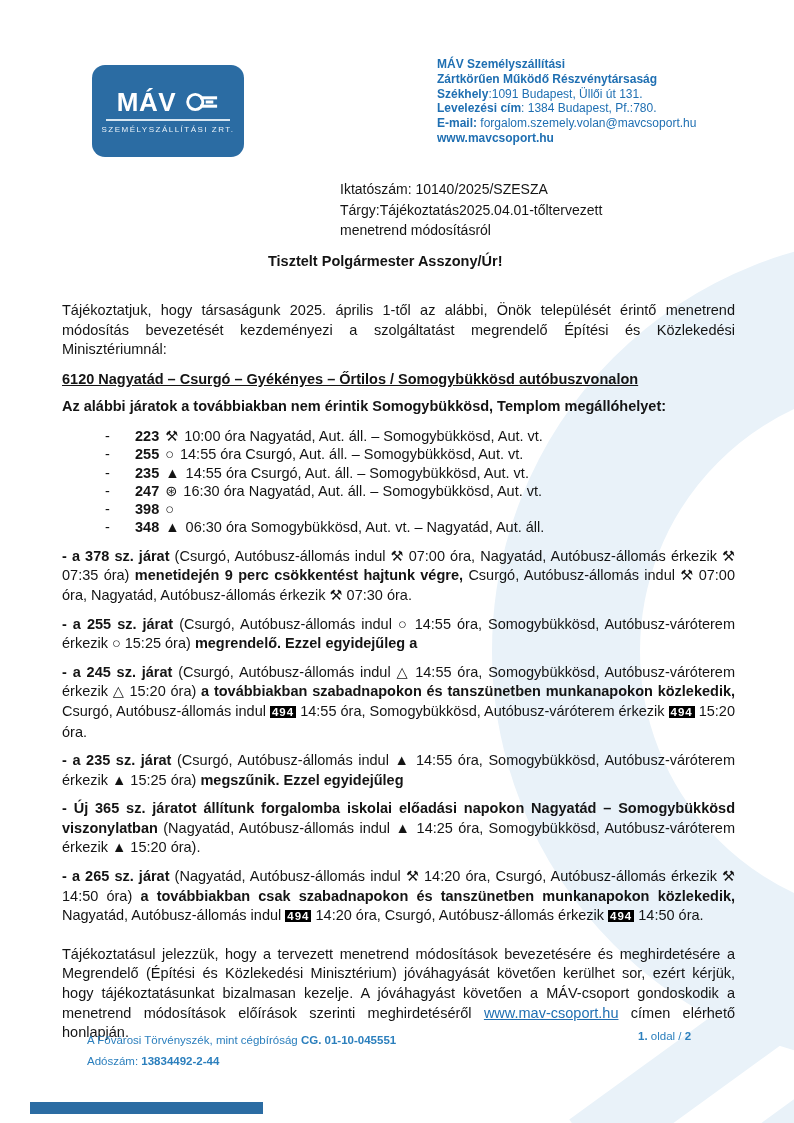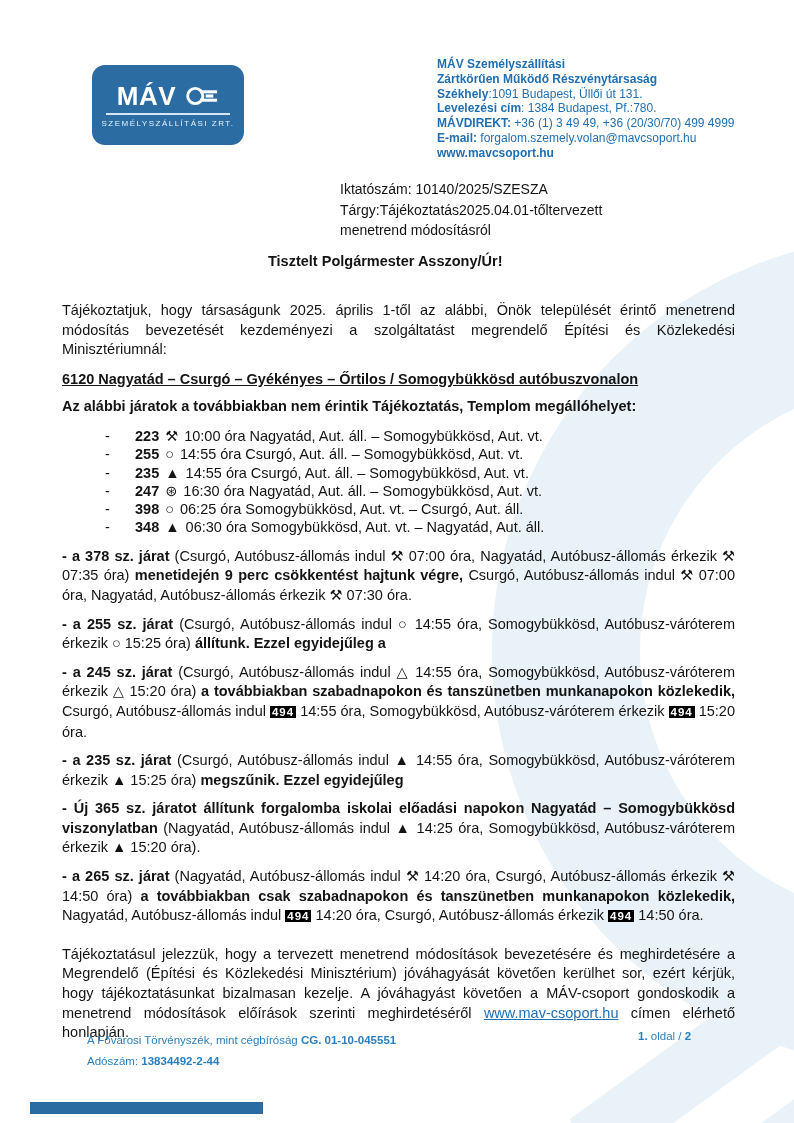--- a/index.html
+++ b/index.html
@@ -5,21 +5,21 @@
   html,body{margin:0;padding:0;background:#888;}
   .page{position:relative;width:794px;height:1123px;margin:0 auto;background:#ffffff;
         overflow:hidden;font-family:"Liberation Sans",sans-serif;color:#141414;}
   
   .wm{position:absolute;pointer-events:none;}
   .wm-ring{left:492px;top:236px;width:830px;height:830px;border:148px solid #e9f2f9;
            border-radius:50%;box-sizing:border-box;background:transparent;}
   .wm-chev1{left:548px;top:990px;width:420px;height:64px;background:#e9f2f9;transform:rotate(-36deg);}
   .wm-chev2{left:610px;top:1088px;width:420px;height:64px;background:#e9f2f9;transform:rotate(-36deg);}
   
-  .logo{position:absolute;left:92px;top:65px;width:152px;height:80px;background:#2b6ca3;
+  .logo{position:absolute;left:92px;top:65px;width:152px;height:92px;background:#2b6ca3;
         border-radius:13px;display:flex;flex-direction:column;align-items:center;justify-content:center;gap:4px;}
   .logo-top{display:flex;align-items:center;gap:5px;}
   .logo-mav{color:#fff;font-weight:bold;font-size:26px;letter-spacing:.5px;line-height:1;}
   .logo-line{width:124px;height:2px;background:#d7e6f1;}
   .logo-sub{color:#eaf3fa;font-size:8px;letter-spacing:1.5px;white-space:nowrap;}
   
   .company{position:absolute;left:415px;top:57px;width:350px;color:#1f6fb2;
            font-size:12px;line-height:14.8px;}
   .company b{font-weight:bold;margin-left:22px;}
   
@@ -69,42 +69,41 @@
     </div>
     <div class="logo-line"></div>
     <div class="logo-sub">SZEMÉLYSZÁLLÍTÁSI ZRT.</div>
   </div>
 
   <div class="company" id="company">
       <div><b>MÁV Személyszállítási</b></div>
       <div><b>Zártkörűen Működő Részvénytársaság</b></div>
       <div><b>Székhely</b><span>:1091 Budapest, Üllői út 131.</span></div>
       <div><b>Levelezési cím</b><span>: 1384 Budapest, Pf.:780.</span></div>
-      <div><b>MÁVDIREKT:</b><span> +36 (1) 3 49 49, +36 (20/30/70) 499 4999</span></div>
       <div><b>E-mail:</b><span> forgalom.szemely.volan@mavcsoport.hu</span></div>
       <div><b>www.mavcsoport.hu</b></div>
     </div>
 
   <div class="meta">
     <div>Iktatószám: 10140/2025/SZESZA</div>
     <div class="meta-l2" id="meta-l2">
         <span>Tárgy:</span>
         <span>Tájékoztatás</span>
         <span>2025.04.01-től</span>
         <span>tervezett</span>
       </div>
     <div>menetrend módosításról</div>
   </div>
 
   <div class="salutation">Tisztelt Polgármester Asszony/Úr!</div>
 
   <div class="content">
     <p class="intro">Tájékoztatjuk, hogy társaságunk 2025. április 1-től az alábbi, Önök települését érintő menetrend módosítás bevezetését kezdeményezi a szolgáltatást megrendelő Építési és Közlekedési Minisztériumnál:</p>
     <div class="route-heading">6120 Nagyatád – Csurgó – Gyékényes – Őrtilos / Somogybükkösd autóbuszvonalon</div>
-    <div class="affected">Az alábbi járatok a továbbiakban nem érintik Tájékoztatás, Templom megállóhelyet:</div>
+    <div class="affected">Az alábbi járatok a továbbiakban nem érintik Somogybükkösd, Templom megállóhelyet:</div>
     <ul class="bullets" id="bullets">
         <li class="bullet">
           <span class="dash">-</span>
           <span class="num">223</span>
           <span class="sym">⚒</span>
           <span>10:00 óra Nagyatád, Aut. áll. – Somogybükkösd, Aut. vt.</span>
         </li>
         <li class="bullet">
           <span class="dash">-</span>
           <span class="num">255</span>
@@ -120,32 +119,31 @@
         <li class="bullet">
           <span class="dash">-</span>
           <span class="num">247</span>
           <span class="sym">⊛</span>
           <span>16:30 óra Nagyatád, Aut. áll. – Somogybükkösd, Aut. vt.</span>
         </li>
         <li class="bullet">
           <span class="dash">-</span>
           <span class="num">398</span>
           <span class="sym">○</span>
-          <span>06:25 óra Somogybükkösd, Aut. vt. – Csurgó, Aut. áll.</span>
         </li>
         <li class="bullet">
           <span class="dash">-</span>
           <span class="num">348</span>
           <span class="sym">▲</span>
           <span>06:30 óra Somogybükkösd, Aut. vt. – Nagyatád, Aut. áll.</span>
         </li>
       </ul>
     <div id="paragraphs">
         <p class="para"><span class="b">- a 378 sz. járat </span><span>(Csurgó, Autóbusz-állomás indul ⚒ 07:00 óra, Nagyatád, Autóbusz-állomás érkezik ⚒ 07:35 óra) </span><span class="b">menetidején 9 perc csökkentést hajtunk végre, </span><span>Csurgó, Autóbusz-állomás indul ⚒ 07:00 óra, Nagyatád, Autóbusz-állomás érkezik ⚒ 07:30 óra.</span></p>
-        <p class="para"><span class="b">- a 255 sz. járat </span><span>(Csurgó, Autóbusz-állomás indul ○ 14:55 óra, Somogybükkösd, Autóbusz-váróterem érkezik ○ 15:25 óra) </span><span class="b">állítunk. Ezzel egyidejűleg a</span></p>
+        <p class="para"><span class="b">- a 255 sz. járat </span><span>(Csurgó, Autóbusz-állomás indul ○ 14:55 óra, Somogybükkösd, Autóbusz-váróterem érkezik ○ 15:25 óra) </span><span class="b">megrendelő. Ezzel egyidejűleg a</span></p>
         <p class="para"><span class="b">- a 245 sz. járat </span><span>(Csurgó, Autóbusz-állomás indul △ 14:55 óra, Somogybükkösd, Autóbusz-váróterem érkezik △ 15:20 óra) </span><span class="b">a továbbiakban szabadnapokon és tanszünetben munkanapokon közlekedik, </span><span>Csurgó, Autóbusz-állomás indul </span><span class="inv">494</span><span> 14:55 óra, Somogybükkösd, Autóbusz-váróterem érkezik </span><span class="inv">494</span><span> 15:20 óra.</span></p>
         <p class="para"><span class="b">- a 235 sz. járat </span><span>(Csurgó, Autóbusz-állomás indul ▲ 14:55 óra, Somogybükkösd, Autóbusz-váróterem érkezik ▲ 15:25 óra) </span><span class="b">megszűnik. Ezzel egyidejűleg</span></p>
         <p class="para"><span class="b">- Új 365 sz. járatot állítunk forgalomba iskolai előadási napokon Nagyatád – Somogybükkösd viszonylatban </span><span>(Nagyatád, Autóbusz-állomás indul ▲ 14:25 óra, Somogybükkösd, Autóbusz-váróterem érkezik ▲ 15:20 óra).</span></p>
         <p class="para"><span class="b">- a 265 sz. járat </span><span>(Nagyatád, Autóbusz-állomás indul ⚒ 14:20 óra, Csurgó, Autóbusz-állomás érkezik ⚒ 14:50 óra) </span><span class="b">a továbbiakban csak szabadnapokon és tanszünetben munkanapokon közlekedik, </span><span>Nagyatád, Autóbusz-állomás indul </span><span class="inv">494</span><span> 14:20 óra, Csurgó, Autóbusz-állomás érkezik </span><span class="inv">494</span><span> 14:50 óra.</span></p>
       </div>
     <p class="closing" id="closing"><span>Tájékoztatásul jelezzük, hogy a tervezett menetrend módosítások bevezetésére és meghirdetésére a Megrendelő (Építési és Közlekedési Minisztérium) jóváhagyását követően kerülhet sor, ezért kérjük, hogy tájékoztatásunkat bizalmasan kezelje. A jóváhagyást követően a MÁV-csoport gondoskodik a menetrend módosítások előírások szerinti meghirdetéséről </span><a class="doclink">www.mav-csoport.hu</a><span> címen elérhető honlapján.</span></p>
   </div>
 
   <div class="footer-left">
     <div><span>A Fővárosi Törvényszék, mint cégbíróság </span><b>CG. 01-10-045551</b></div>

